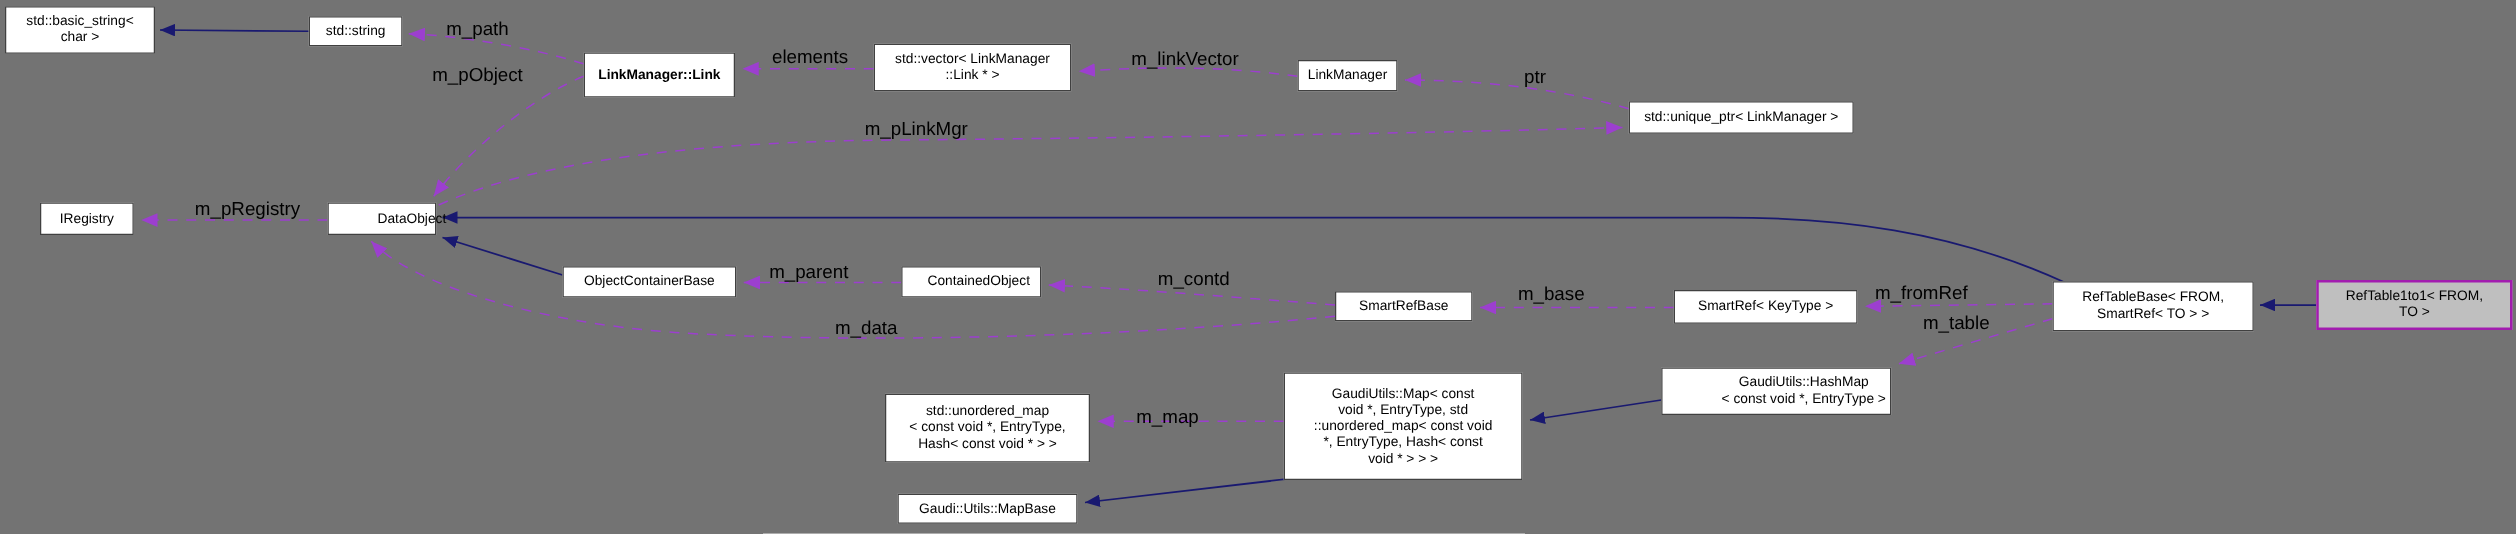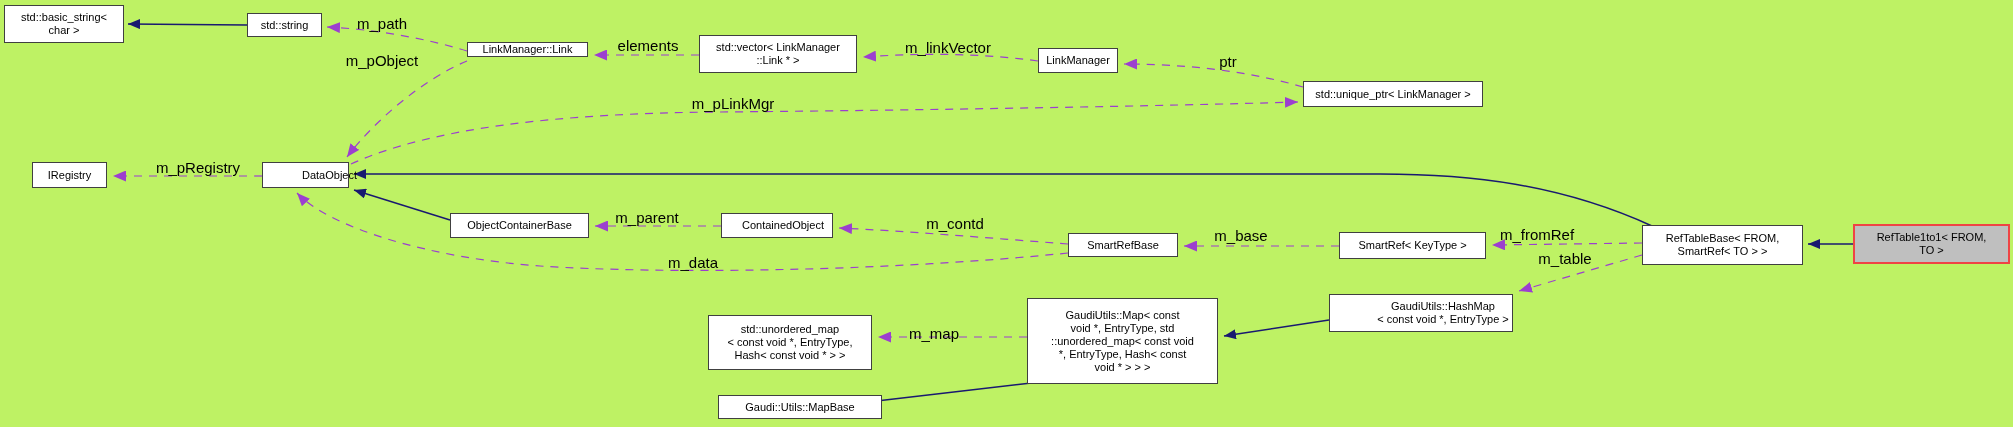--- a/index.html
+++ b/index.html
@@ -1,23 +1,23 @@
 <!DOCTYPE html>
 <html><head>
 <meta charset="utf-8">
 <style>
   html,body{margin:0;padding:0;background:#ffffff;}
-  .canvas{position:relative;width:2013px;height:427px;background:#bef264;overflow:hidden;
+  .canvas{position:relative;width:2013px;height:427px;background:#737373;overflow:hidden;
           font-family:"Liberation Sans",sans-serif;}
   .edges{position:absolute;left:0;top:0;width:2013px;height:427px;}
   .node{position:absolute;box-sizing:border-box;display:flex;flex-direction:column;
         align-items:center;justify-content:center;background:#ffffff;
         border:1px solid #404040;color:#000;text-align:center;white-space:nowrap;
         font-size:11px;line-height:13px;}
-  .node.hl{background:#bfbfbf;border:2px solid #ef4444;}
+  .node.hl{background:#bfbfbf;border:2px solid #a21caf;}
   .elabel{position:absolute;transform:translate(-50%,-50%);font-size:15px;line-height:12px;
           color:#000;white-space:nowrap;}
   .use-line{stroke:#9c3fcf;stroke-width:1.2;fill:none;stroke-dasharray:8,7;}
   .inh-line{stroke:#191970;stroke-width:1.4;fill:none;}
 </style>
 </head>
 <body>
 
 <div class="canvas">
 
@@ -54,21 +54,21 @@
     <path class="use-line" d="M 1068,253 C 880,272 660,274 540,266 C 430,258 330,228 297,193" marker-end="url(#ah-use)"></path>
   </svg>
 
   <div class="node" style="left:4px;top:5px;width:120px;height:38px;">
     <span>std::basic_string&lt;</span>
     <span>char &gt;</span>
   </div>
   <div class="node" style="left:247px;top:13px;width:75px;height:24px;">
     <span>std::string</span>
   </div>
-  <div class="node" style="left:467px;top:42px;width:121px;height:15px;">
+  <div class="node" style="left:467px;top:42px;width:121px;height:36px;font-weight:bold;">
     <span>LinkManager::Link</span>
   </div>
   <div class="node" style="left:699px;top:35px;width:158px;height:38px;">
     <span>std::vector&lt; LinkManager</span>
     <span>::Link * &gt;</span>
   </div>
   <div class="node" style="left:1038px;top:48px;width:80px;height:25px;">
     <span>LinkManager</span>
   </div>
   <div class="node" style="left:1303px;top:81px;width:180px;height:26px;">
@@ -109,21 +109,21 @@
     <span>void *, EntryType, std</span>
     <span>::unordered_map&lt; const void</span>
     <span>*, EntryType, Hash&lt; const</span>
     <span>void * &gt; &gt; &gt;</span>
   </div>
   <div class="node" style="left:708px;top:315px;width:164px;height:55px;">
     <span>std::unordered_map</span>
     <span>&lt; const void *, EntryType,</span>
     <span>Hash&lt; const void * &gt; &gt;</span>
   </div>
-  <div class="node" style="left:718px;top:395px;width:164px;height:24px;">
+  <div class="node" style="left:718px;top:395px;width:144px;height:24px;">
     <span>Gaudi::Utils::MapBase</span>
   </div>
 
   <div class="elabel" style="left:382px;top:24px;">m_path</div>
   <div class="elabel" style="left:382px;top:61px;">m_pObject</div>
   <div class="elabel" style="left:648px;top:46px;">elements</div>
   <div class="elabel" style="left:948px;top:48px;">m_linkVector</div>
   <div class="elabel" style="left:1228px;top:62px;">ptr</div>
   <div class="elabel" style="left:733px;top:104px;">m_pLinkMgr</div>
   <div class="elabel" style="left:198px;top:168px;">m_pRegistry</div>

